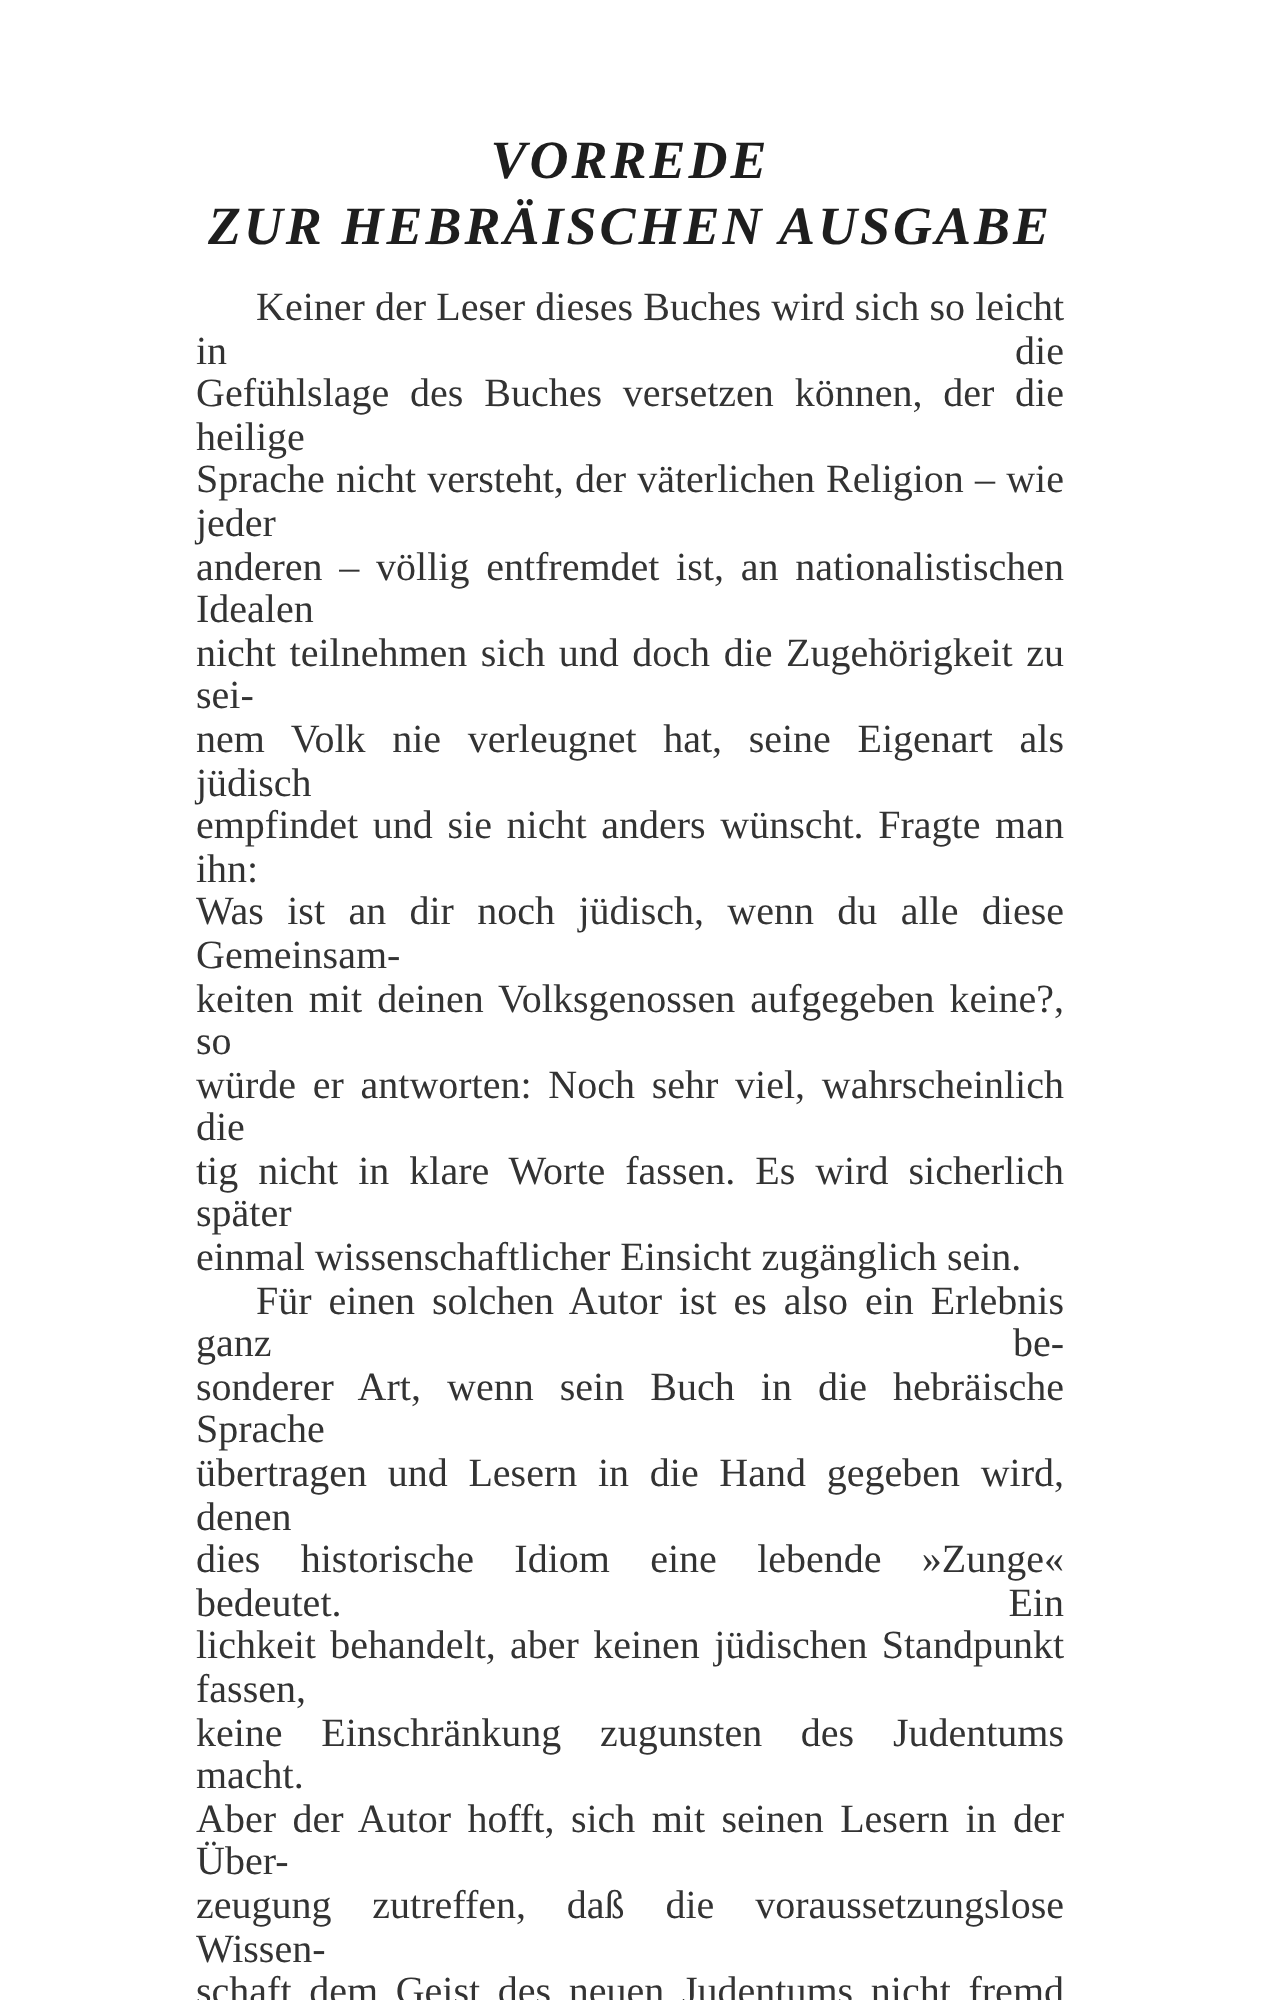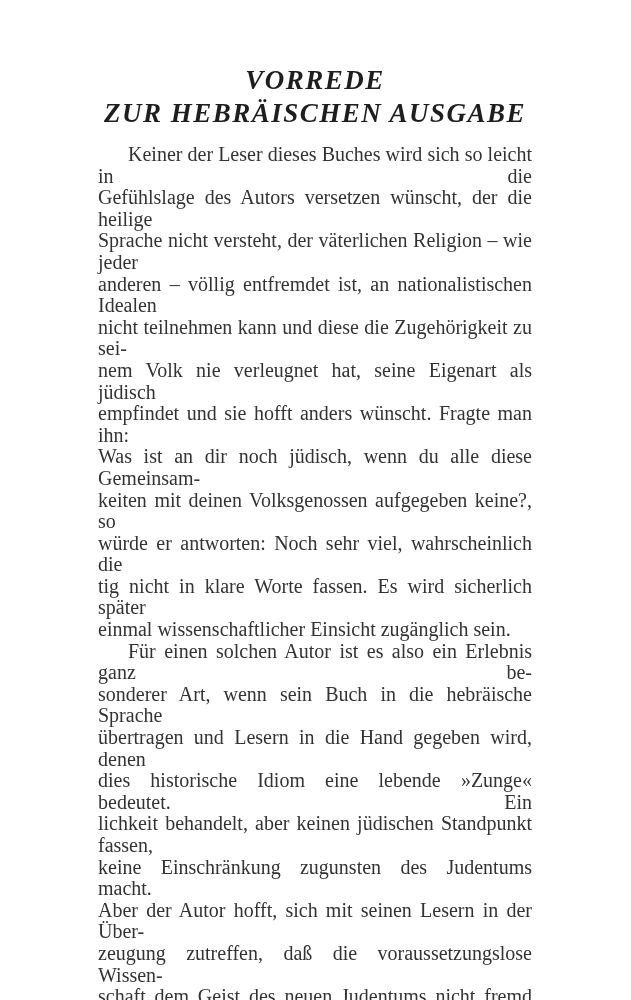--- a/index.html
+++ b/index.html
@@ -61,26 +61,26 @@
 <body>
 
 <div class="page">
   <h1 class="title">
     <span class="title-line">VORREDE</span>
     <span class="title-line">ZUR HEBRÄISCHEN AUSGABE</span>
   </h1>
   <div class="body-text" id="paragraphs">
       <div class="paragraph">
         <div class="line indent">Keiner der Leser dieses Buches wird sich so leicht in die</div>
-        <div class="line">Gefühlslage des Autors versetzen wünscht, der die heilige</div>
+        <div class="line">Gefühlslage des Buches versetzen können, der die heilige</div>
         <div class="line">Sprache nicht versteht, der väterlichen Religion – wie jeder</div>
         <div class="line">anderen – völlig entfremdet ist, an nationalistischen Idealen</div>
-        <div class="line">nicht teilnehmen kann und diese die Zugehörigkeit zu sei-</div>
+        <div class="line">nicht teilnehmen sich und doch die Zugehörigkeit zu sei-</div>
         <div class="line">nem Volk nie verleugnet hat, seine Eigenart als jüdisch</div>
-        <div class="line">empfindet und sie hofft anders wünscht. Fragte man ihn:</div>
+        <div class="line">empfindet und sie nicht anders wünscht. Fragte man ihn:</div>
         <div class="line">Was ist an dir noch jüdisch, wenn du alle diese Gemeinsam-</div>
         <div class="line">keiten mit deinen Volksgenossen aufgegeben keine?, so</div>
         <div class="line">würde er antworten: Noch sehr viel, wahrscheinlich die</div>
         <div class="line">tig nicht in klare Worte fassen. Es wird sicherlich später</div>
         <div class="line last">einmal wissenschaftlicher Einsicht zugänglich sein.</div>
       </div>
       <div class="paragraph">
         <div class="line indent">Für einen solchen Autor ist es also ein Erlebnis ganz be-</div>
         <div class="line">sonderer Art, wenn sein Buch in die hebräische Sprache</div>
         <div class="line">übertragen und Lesern in die Hand gegeben wird, denen</div>

